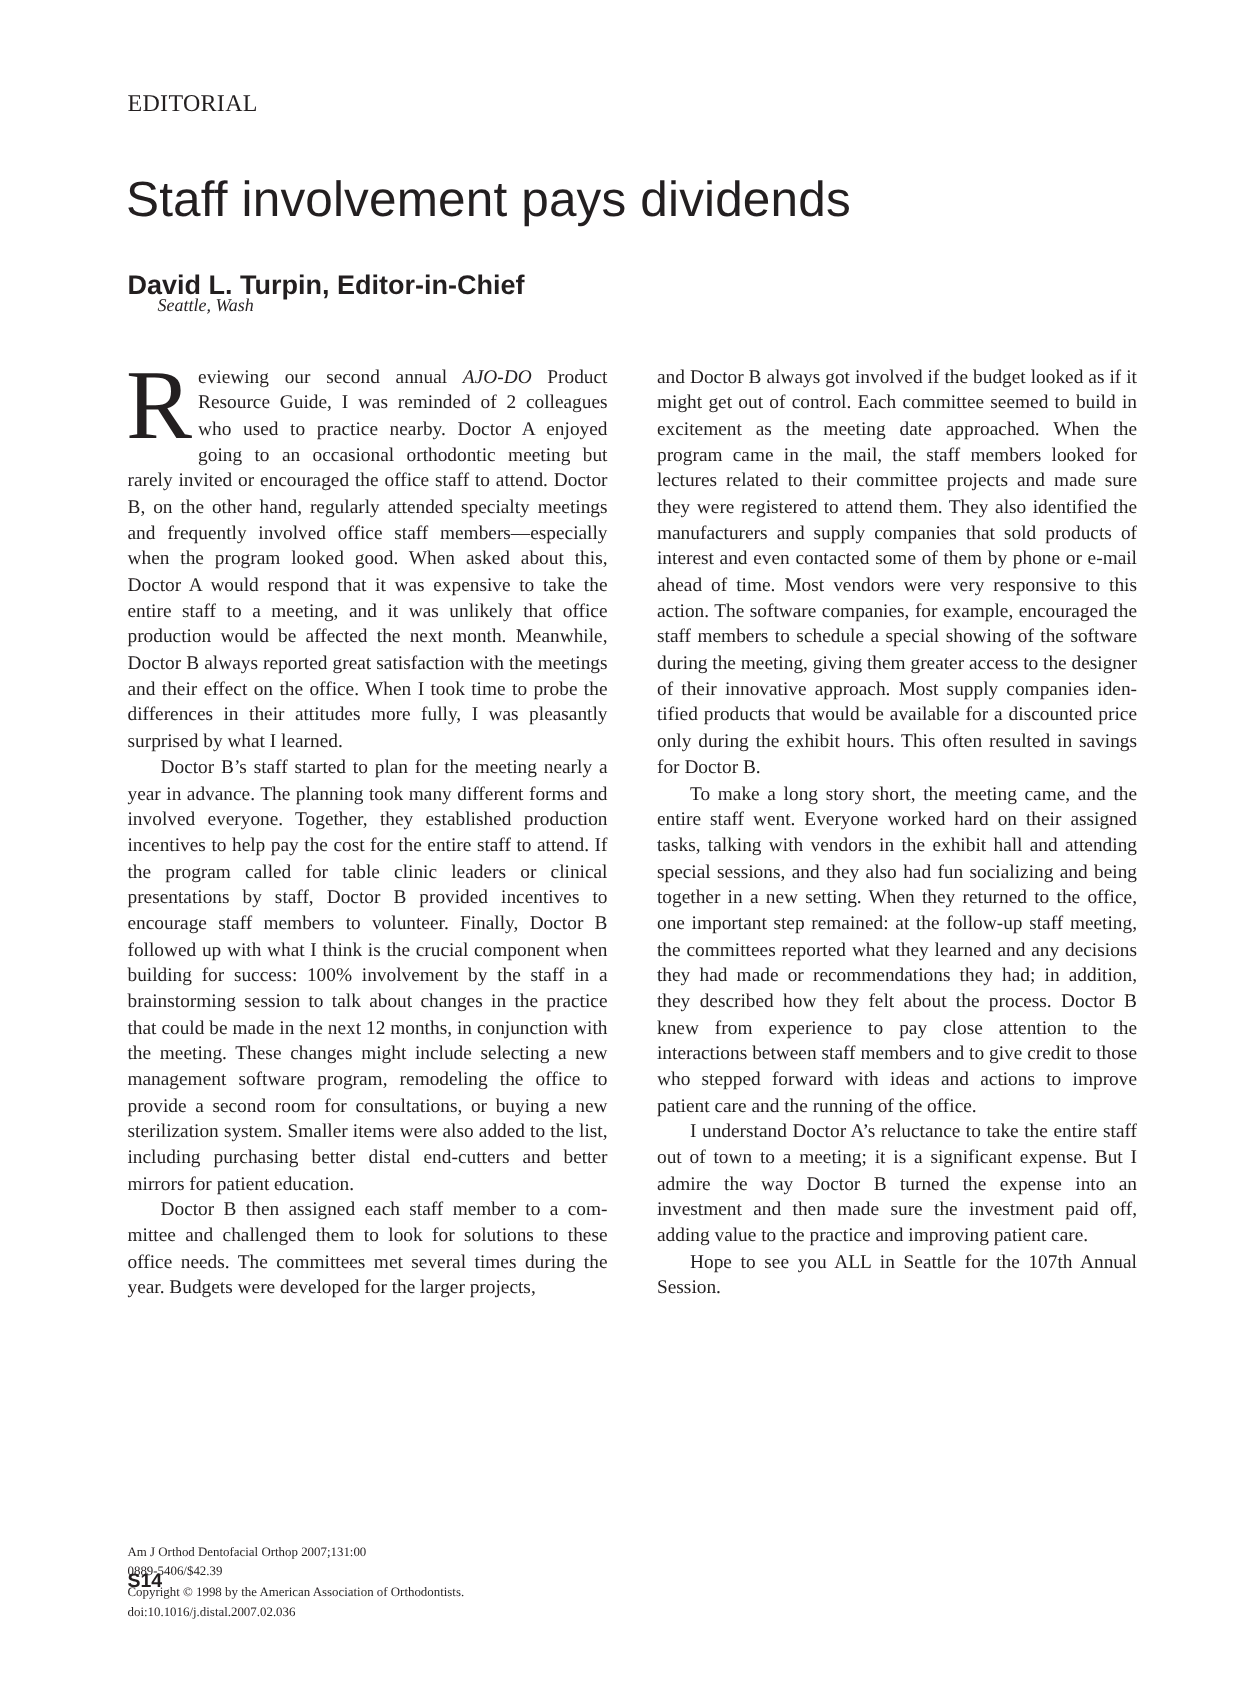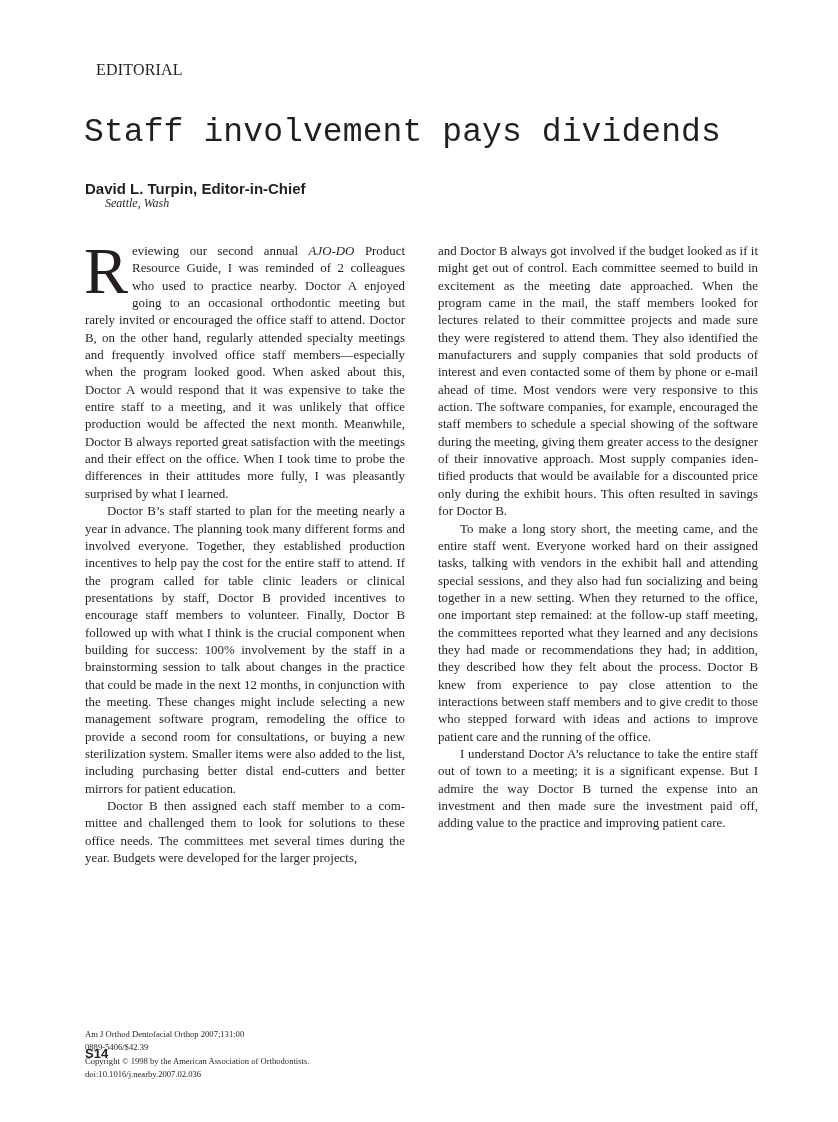--- a/index.html
+++ b/index.html
@@ -1,19 +1,19 @@
 <!DOCTYPE html>
 <html><head>
 <meta charset="utf-8">
 <style>
   html, body { margin:0; padding:0; background:#ffffff; }
   body { width:838px; height:1122px; position:relative; overflow:hidden; color:#231f20; }
-  .section-label { position:absolute; left:85px; top:61px; font-family:"Liberation Serif", serif; font-size:16px; letter-spacing:0.2px;margin-left:11px; }
-  .title { position:absolute; left:84px; top:114px; font-family:Liberation Mono, monospace; font-size:33px; font-weight:normal; margin:0; letter-spacing:0.1px; }
-  .author { position:absolute; left:85px; top:180px; font-family:"Liberation Sans", sans-serif; font-weight:bold; font-size:15px; }
+  .section-label { position:absolute; left:85px; top:61px; font-family:"Liberation Serif", serif; font-size:16px; letter-spacing:0.2px; }
+  .title { position:absolute; left:84px; top:114px; font-family:Liberation Sans, sans-serif; font-size:33px; font-weight:normal; margin:0; letter-spacing:0.1px; }
+  .author { position:absolute; left:85px; top:180px; font-family:"Liberation Sans", sans-serif; font-weight:bold; font-size:18px; }
   .affil { position:absolute; left:85px; top:196px; font-family:"Liberation Serif", serif; font-style:italic; font-size:12px;margin-left:20px; }
   .col { position:absolute; top:243px; width:320px; font-family:"Liberation Serif", serif; font-size:12.9px; line-height:17.35px; text-align:justify; hyphens:manual; }
   .col.left { left:85px; }
   .col.right { left:438px; }
   .col p { margin:0; text-indent:22px; }
   .col p.first { text-indent:0; }
   .dropcap { float:left; font-size:66px; line-height:52px; margin:2px 4px 0 -1px; font-family:"Liberation Serif", serif; }
   .footer { position:absolute; left:85px; top:1028px; font-family:"Liberation Serif", serif; font-size:8.6px; line-height:13.4px; }
   .page-num { position:absolute; left:85px; top:1046px; font-family:"Liberation Sans", sans-serif; font-weight:bold; font-size:13px; }
 </style>
@@ -30,22 +30,23 @@
     <span class="dropcap">R</span><span>eviewing our second annual </span><em>AJO-DO</em><span> Prod­uct Resource Guide, I was reminded of 2 col­leagues who used to practice nearby. Doctor A enjoyed going to an occasional orthodontic meeting but rarely invited or encouraged the office staff to at­tend. Doctor B, on the other hand, regularly attended specialty meetings and frequently involved office staff members—especially when the program looked good. When asked about this, Doctor A would respond that it was expensive to take the entire staff to a meeting, and it was unlikely that office production would be affected the next month. Meanwhile, Doctor B always reported great satisfaction with the meetings and their effect on the office. When I took time to probe the differences in their attitudes more fully, I was pleasantly surprised by what I learned.</span>
   </p>
   <p>Doctor B’s staff started to plan for the meeting nearly a year in advance. The planning took many dif­ferent forms and involved everyone. Together, they es­tablished production incentives to help pay the cost for the entire staff to attend. If the program called for table clinic leaders or clinical presentations by staff, Doc­tor B provided incentives to encourage staff members to volunteer. Finally, Doctor B followed up with what I think is the crucial component when building for suc­cess: 100% involvement by the staff in a brainstorming session to talk about changes in the practice that could be made in the next 12 months, in conjunction with the meeting. These changes might include selecting a new management software program, remodeling the office to provide a second room for consultations, or buying a new sterilization system. Smaller items were also added to the list, including purchasing better distal end-cutters and better mirrors for patient education.</p>
   <p>Doctor B then assigned each staff member to a com­mittee and challenged them to look for solutions to these office needs. The committees met several times during the year. Budgets were developed for the larger projects,</p>
 </div>
 
 <div class="col right">
   <p class="first">and Doctor B always got involved if the budget looked as if it might get out of control. Each committee seemed to build in excitement as the meeting date approached. When the program came in the mail, the staff members looked for lectures related to their committee projects and made sure they were registered to attend them. They also identified the manufacturers and supply companies that sold products of interest and even contacted some of them by phone or e-mail ahead of time. Most vendors were very responsive to this action. The software com­panies, for example, encouraged the staff members to schedule a special showing of the software during the meeting, giving them greater access to the designer of their innovative approach. Most supply companies iden­tified products that would be available for a discounted price only during the exhibit hours. This often resulted in savings for Doctor B.</p>
   <p>To make a long story short, the meeting came, and the entire staff went. Everyone worked hard on their as­signed tasks, talking with vendors in the exhibit hall and attending special sessions, and they also had fun social­izing and being together in a new setting. When they re­turned to the office, one important step remained: at the follow-up staff meeting, the committees reported what they learned and any decisions they had made or recom­mendations they had; in addition, they described how they felt about the process. Doctor B knew from experi­ence to pay close attention to the interactions between staff members and to give credit to those who stepped forward with ideas and actions to improve patient care and the running of the office.</p>
   <p>I understand Doctor A’s reluctance to take the entire staff out of town to a meeting; it is a significant expense. But I admire the way Doctor B turned the expense into an investment and then made sure the investment paid off, adding value to the practice and improving patient care.</p>
+  <p>Hope to see you ALL in Seattle for the 107th Annual Session.</p>
 </div>
 
 <div class="footer">
   <div>Am J Orthod Dentofacial Orthop 2007;131:00</div>
   <div>0889-5406/$42.39</div>
   <div>Copyright © 1998 by the American Association of Orthodontists.</div>
-  <div>doi:10.1016/j.nearby.2007.02.036</div>
+  <div>doi:10.1016/j.distal.2007.02.036</div>
 </div>
 
 <div class="page-num">S14</div>
 
 </body></html>

